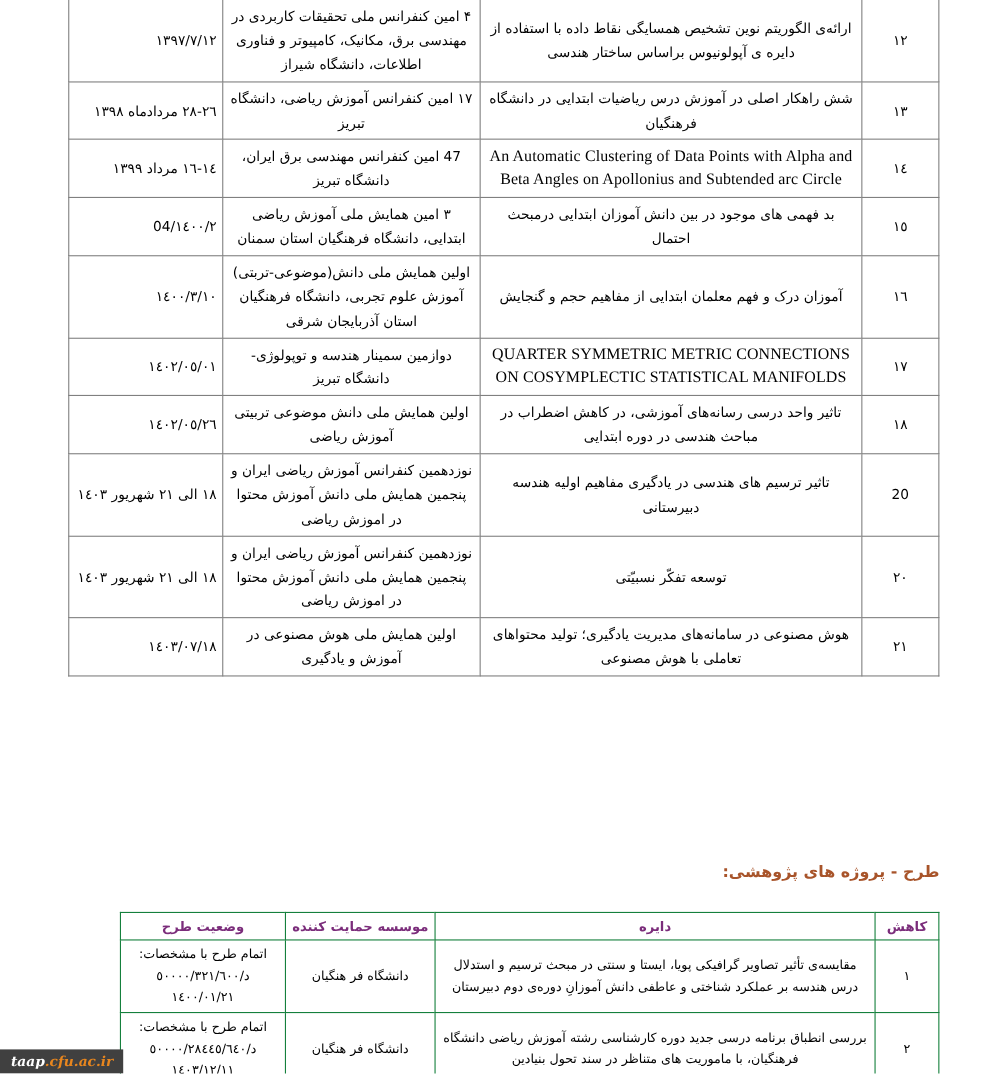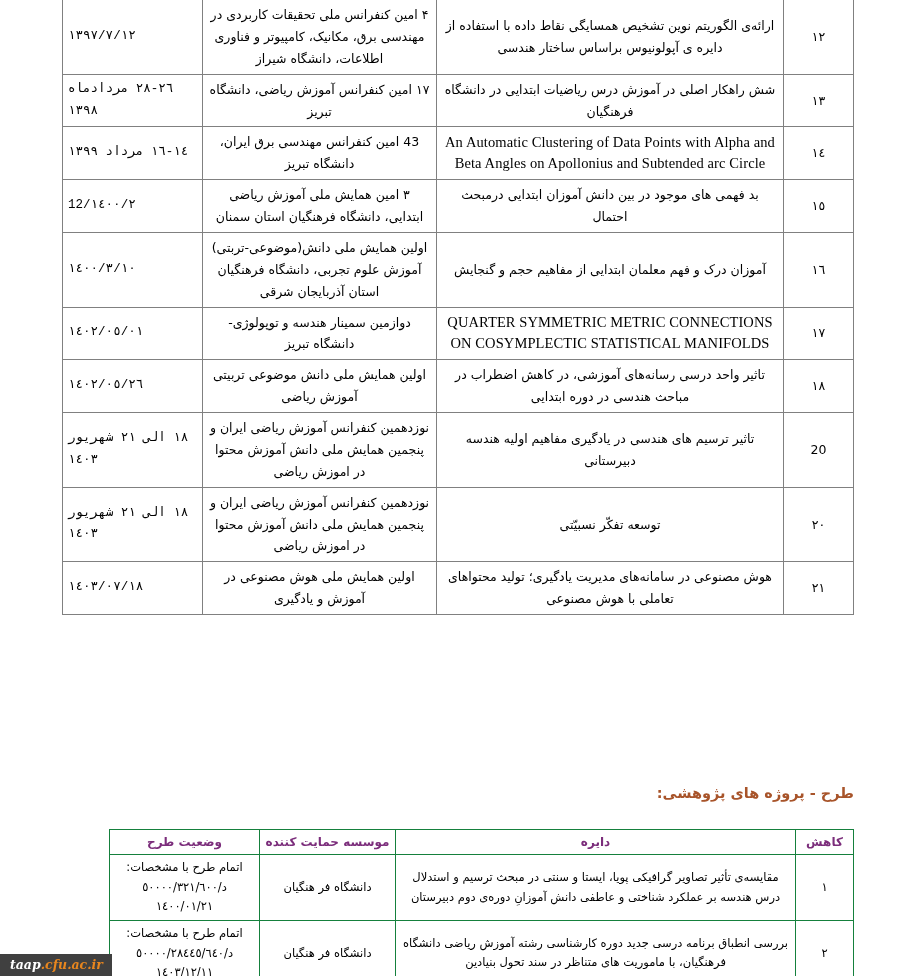--- a/index.html
+++ b/index.html
@@ -59,22 +59,21 @@
     direction: ltr;
     font-family: "Liberation Serif", "DejaVu Serif", serif;
     font-size: 14.5px;
     line-height: 1.45;
     letter-spacing: .1px;
   }
   td.cell-venue {
     text-align: center;
   }
   td.cell-date {
-    text-align: left;
-    font-family: Liberation Mono, monospace;
+    text-align: right;
   }
 
   
   .section-heading {
     position: absolute;
     top: 785px;
     right: 46px;
     font-size: 14.5px;
     font-weight: bold;
     color: #a8542a;
@@ -165,28 +164,28 @@
         </tr>
         <tr>
           <td class="cell-num">١٣</td>
           <td class="cell-title">شش راهکار اصلی در آموزش درس ریاضیات ابتدایی در دانشگاه فرهنگیان</td>
           <td class="cell-venue">۱۷ امین کنفرانس آموزش ریاضی، دانشگاه تبریز</td>
           <td class="cell-date">٢٦-٢٨ مردادماه ١٣٩٨</td>
         </tr>
         <tr>
           <td class="cell-num">١٤</td>
           <td class="cell-title latin">An Automatic Clustering of Data Points with Alpha and Beta Angles on Apollonius and Subtended arc Circle</td>
-          <td class="cell-venue">43 امین کنفرانس مهندسی برق ایران، دانشگاه تبریز</td>
+          <td class="cell-venue">47 امین کنفرانس مهندسی برق ایران، دانشگاه تبریز</td>
           <td class="cell-date">١٤-١٦ مرداد ١٣٩٩</td>
         </tr>
         <tr>
           <td class="cell-num">١٥</td>
           <td class="cell-title">بد فهمی های موجود در بین دانش آموزان ابتدایی درمبحث احتمال</td>
           <td class="cell-venue">۳ امین همایش ملی آموزش ریاضی ابتدایی، دانشگاه فرهنگیان استان سمنان</td>
-          <td class="cell-date">١٤٠٠/٢/12</td>
+          <td class="cell-date">١٤٠٠/٢/04</td>
         </tr>
         <tr>
           <td class="cell-num">١٦</td>
           <td class="cell-title">آموزان درک و فهم معلمان ابتدایی از مفاهیم حجم و گنجایش</td>
           <td class="cell-venue">اولین همایش ملی دانش(موضوعی-تربتی) آموزش علوم تجربی، دانشگاه فرهنگیان استان آذربایجان شرقی</td>
           <td class="cell-date">١٤٠٠/٣/١٠</td>
         </tr>
         <tr>
           <td class="cell-num">١٧</td>
           <td class="cell-title latin">QUARTER SYMMETRIC METRIC CONNECTIONS ON COSYMPLECTIC STATISTICAL MANIFOLDS</td>

